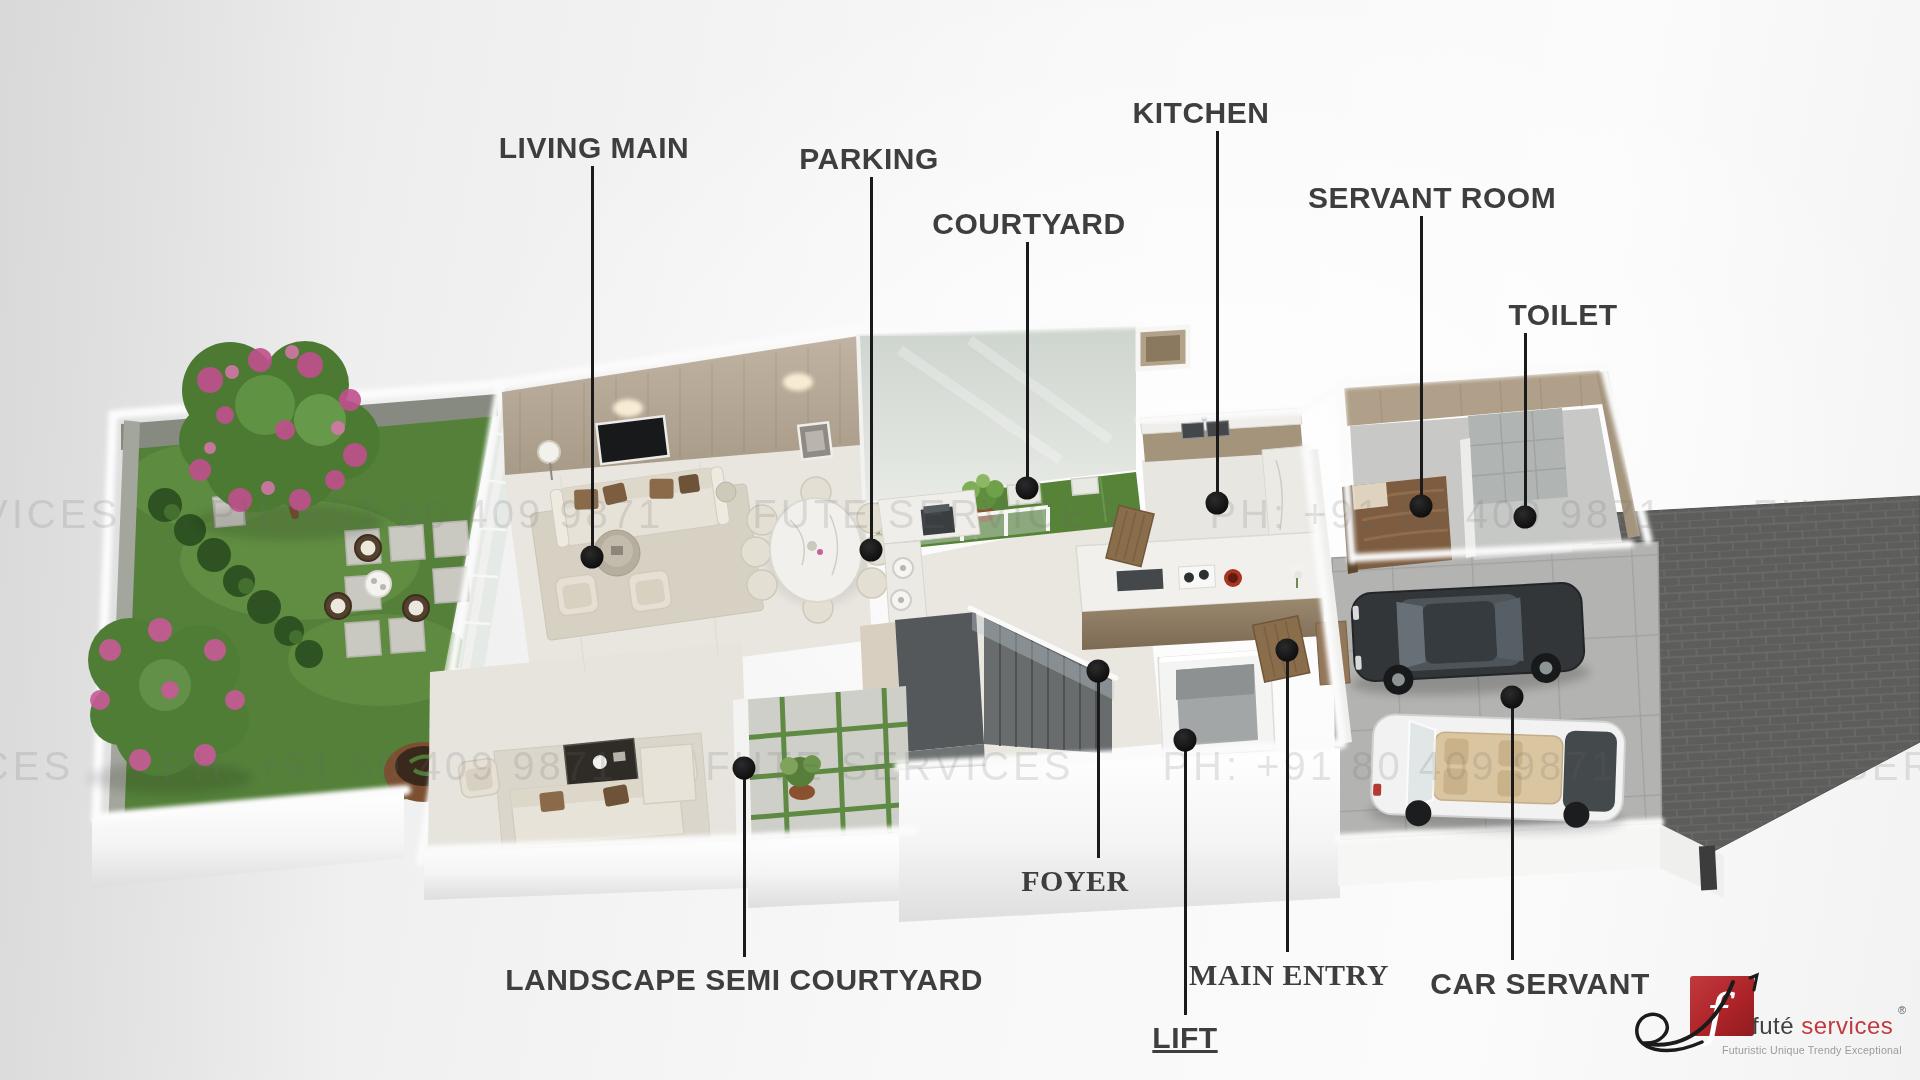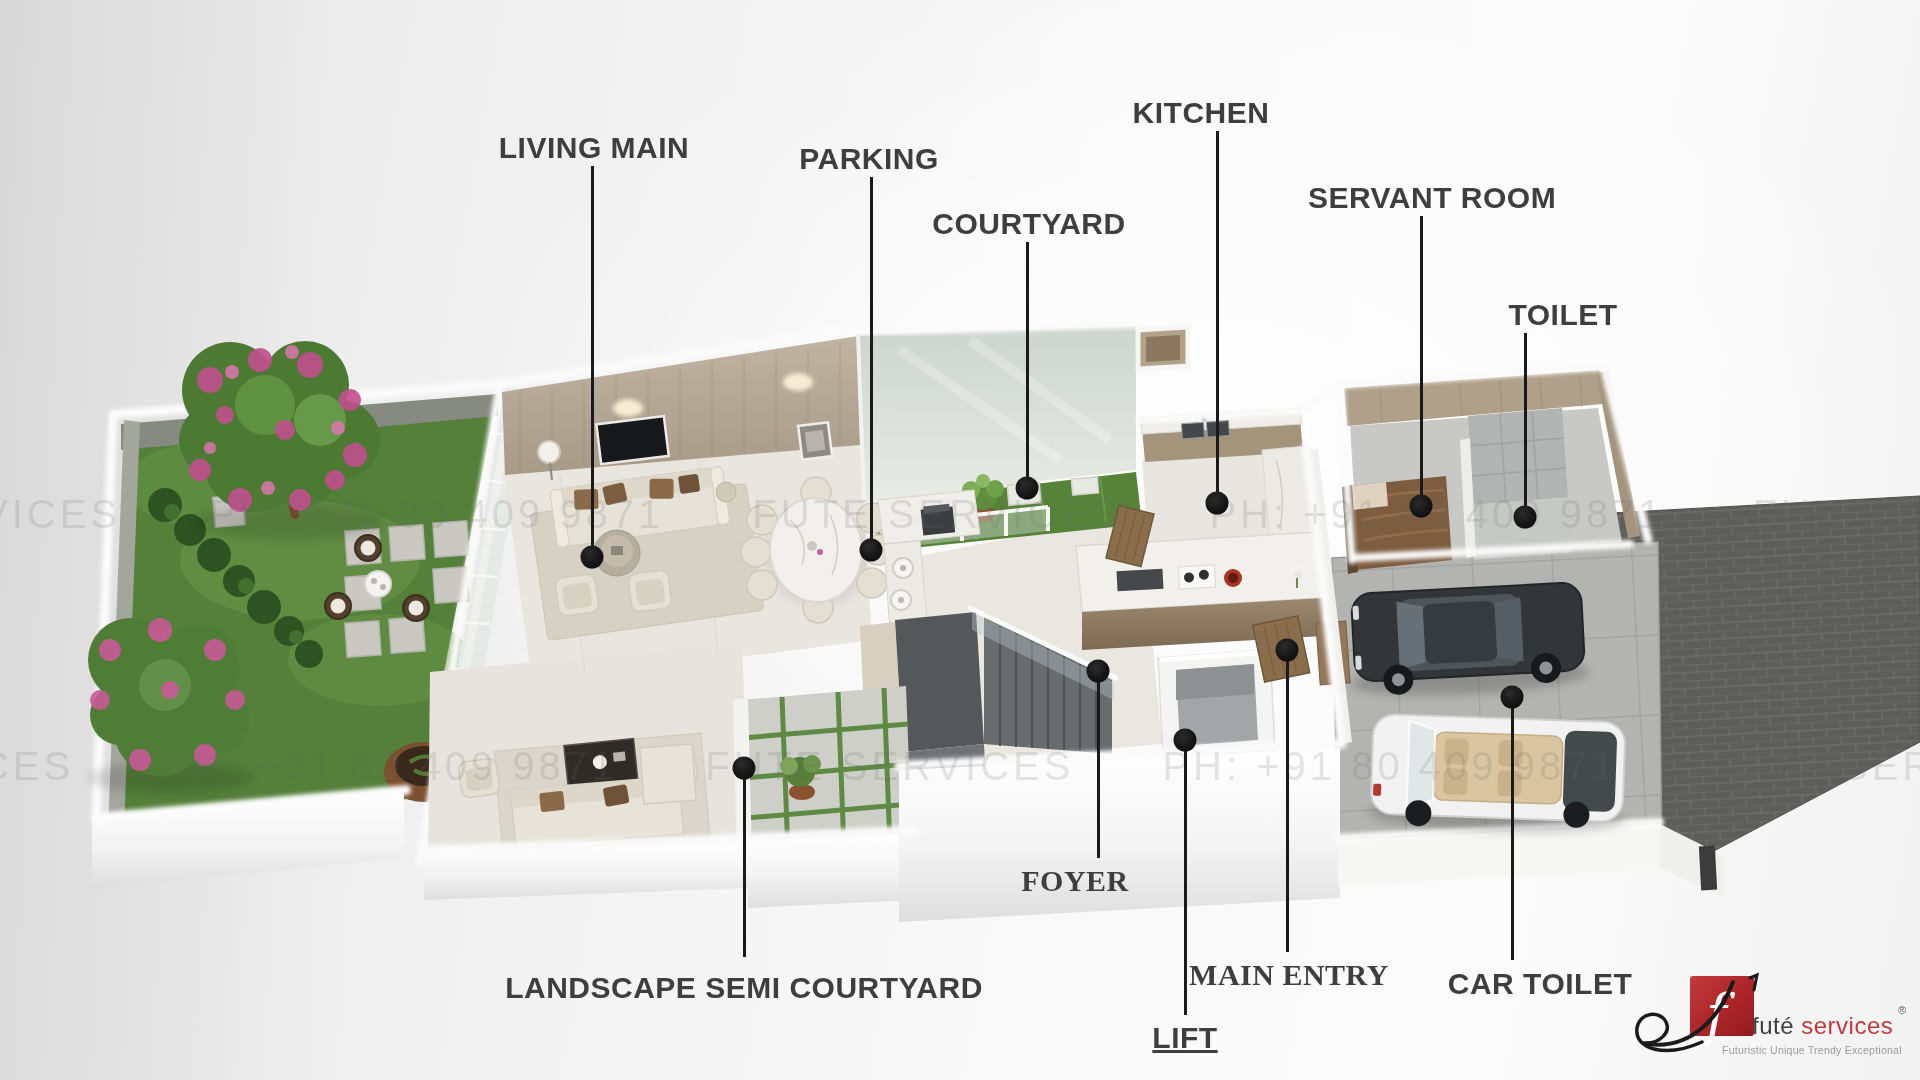--- a/index.html
+++ b/index.html
@@ -548,37 +548,37 @@
     <div class="ann-dot" style="left:1217px;top:503px;"></div>
 
     <div class="ann-label" style="left:1432px;top:181px;text-align:right;">SERVANT ROOM</div>
     <div class="ann-line" style="left:1420px;top:216px;height:279px;"></div>
     <div class="ann-dot" style="left:1421px;top:506px;"></div>
 
     <div class="ann-label" style="left:1528px;top:298px;margin-left:35px;">TOILET</div>
     <div class="ann-line" style="left:1524px;top:333px;height:173px;"></div>
     <div class="ann-dot" style="left:1525px;top:517px;"></div>
 
-    <div class="ann-label" style="left:744px;top:963px;margin-top:8px;">LANDSCAPE SEMI COURTYARD</div>
+    <div class="ann-label" style="left:744px;top:963px;">LANDSCAPE SEMI COURTYARD</div>
     <div class="ann-line" style="left:743px;top:779px;height:178px;"></div>
     <div class="ann-dot" style="left:744px;top:768px;"></div>
 
     <div class="ann-label" style="left:1075px;top:864px;font-family:Liberation Serif, serif;">FOYER</div>
     <div class="ann-line" style="left:1097px;top:682px;height:176px;"></div>
     <div class="ann-dot" style="left:1098px;top:671px;"></div>
 
     <div class="ann-label" style="left:1185px;top:1021px;text-decoration:underline;">LIFT</div>
     <div class="ann-line" style="left:1184px;top:751px;height:264px;"></div>
     <div class="ann-dot" style="left:1185px;top:740px;"></div>
 
     <div class="ann-label" style="left:1289px;top:958px;font-family:Liberation Serif, serif;">MAIN ENTRY</div>
     <div class="ann-line" style="left:1286px;top:661px;height:291px;"></div>
     <div class="ann-dot" style="left:1287px;top:650px;"></div>
 
-    <div class="ann-label" style="left:1540px;top:967px;">CAR TOILET</div>
+    <div class="ann-label" style="left:1540px;top:967px;">CAR SERVANT</div>
     <div class="ann-line" style="left:1511px;top:708px;height:252px;"></div>
     <div class="ann-dot" style="left:1512px;top:697px;"></div>
   </div>
 
   <svg id="logo" viewBox="1620 955 300 125">
     <defs>
       <linearGradient id="redsq" x1="0" y1="0" x2="1" y2="1">
         <stop offset="0" stop-color="#c23a3e"></stop>
           <stop offset=".6" stop-color="#ab2327"></stop>
           <stop offset="1" stop-color="#8f1c20"></stop>

